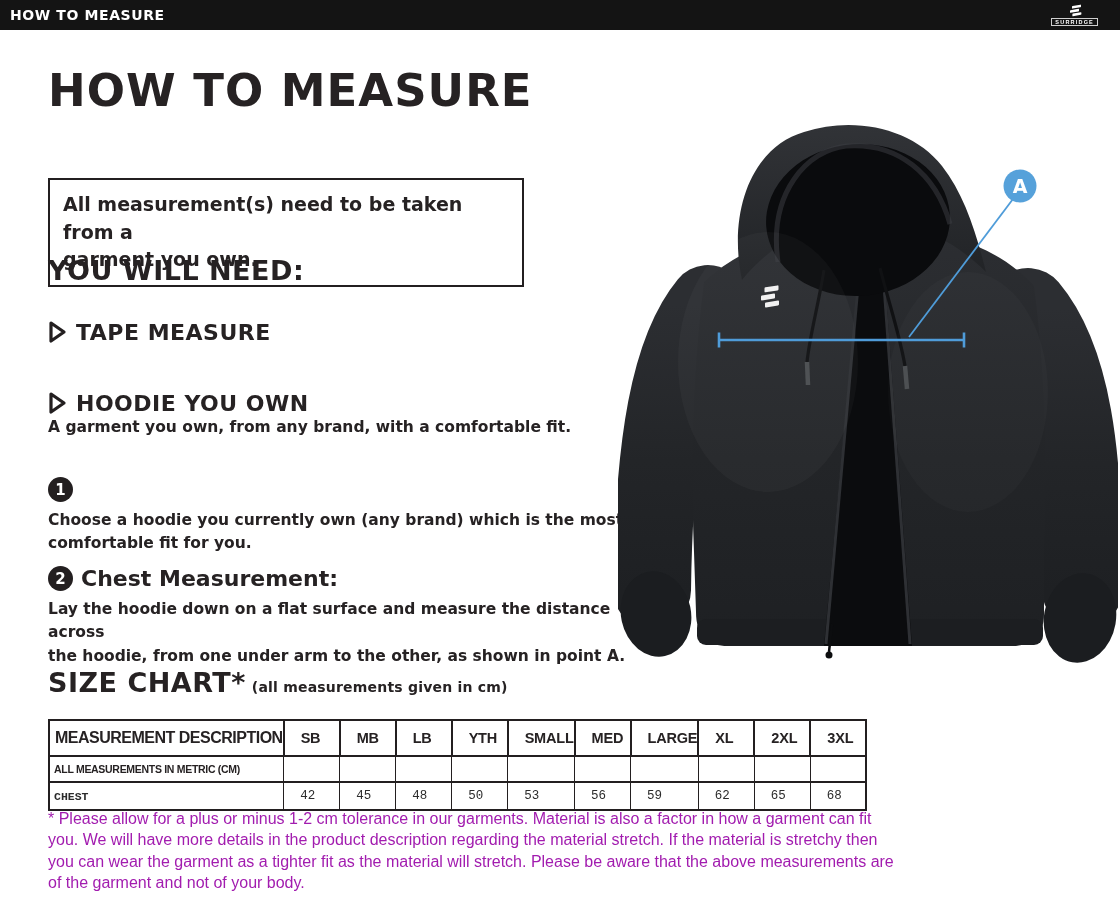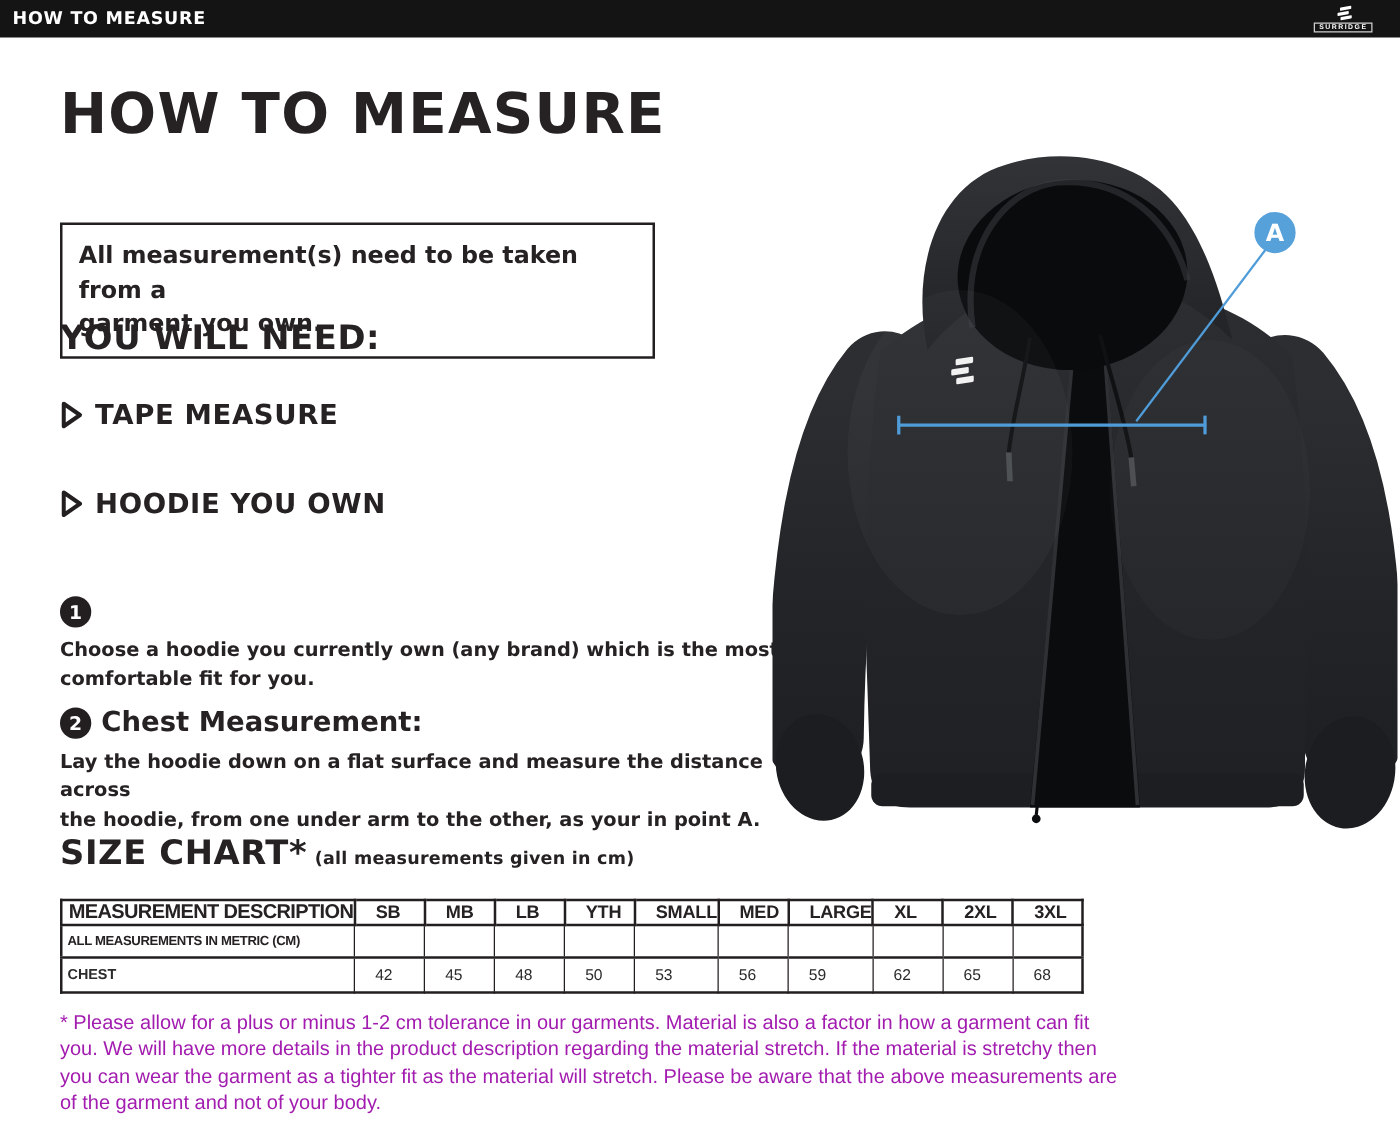--- a/index.html
+++ b/index.html
@@ -41,26 +41,26 @@
   .h2.chart { top:667px; }
   .chart-sub { font-size:14px; font-weight:bold; letter-spacing:0.2px; margin-left:6px; }
 
   
   .size-table-wrap { position:absolute; left:48px; top:719px; }
   table.size { border-collapse:collapse; border:2px solid #231f20; table-layout:fixed;
                font-family:"Liberation Sans",sans-serif; }
   table.size col.desc { width:233px; }
   table.size col.sz { width:56px; }
   table.size th, table.size td { border:1px solid #231f20; text-align:left; overflow:hidden; white-space:nowrap;padding-left:16px; }
-  table.size thead th { border:2px solid #231f20; height:20px; font-size:14.5px; font-weight:bold;
+  table.size thead th { border:2px solid #231f20; height:36px; font-size:14.5px; font-weight:bold;
                         letter-spacing:-0.2px; }
   table.size thead th.desc-col { text-align:left; padding-left:5px; font-size:16px; letter-spacing:-0.5px; }
   table.size tr.metric td { height:26px; border-bottom:2px solid #231f20; }
   table.size tr.metric td.lbl { text-align:left; padding-left:4px; font-size:10.5px; font-weight:bold; letter-spacing:-0.3px; }
-  table.size tr.vals td { height:28px; font-size:12.5px; color:#2b2b2b; }
+  table.size tr.vals td { height:28px; font-size:12.5px; color:#2b2b2b;font-family:Liberation Mono, monospace; }
   table.size tr.vals td.lbl { text-align:left; padding-left:4px; font-size:11.5px; font-weight:bold; }
 
   .footnote { position:absolute; left:48px; top:808px; width:852px; font-size:16px;
               line-height:1.34; color:#a21caf; font-family:Liberation Sans, sans-serif;
               white-space:pre-line; }
 
   .hoodie-wrap { position:absolute; left:618px; top:122px; width:500px; height:545px; }
 </style>
 </head>
 <body>
@@ -92,29 +92,30 @@
 
   <svg class="need-item-icon" style="top:320px;" viewBox="0 0 20 24">
     <polygon points="3,3 16,12 3,21" fill="none" stroke="#231f20" stroke-width="3.2" stroke-linejoin="round"></polygon>
   </svg>
   <div class="need-item-label" style="top:320px;">TAPE MEASURE</div>
 
   <svg class="need-item-icon" style="top:391px;" viewBox="0 0 20 24">
     <polygon points="3,3 16,12 3,21" fill="none" stroke="#231f20" stroke-width="3.2" stroke-linejoin="round"></polygon>
   </svg>
   <div class="need-item-label" style="top:391px;">HOODIE YOU OWN</div>
+  <div class="need-item-desc" style="top:418px;">A garment you own, from any brand, with a comfortable fit.</div>
 
   <div class="step-circle" style="top:477px;">1</div>
   <div class="step-desc" style="top:509px;">Choose a hoodie you currently own (any brand) which is the most
 comfortable fit for you.</div>
 
   <div class="step-circle" style="top:566px;">2</div>
   <div class="step-title" style="top:566px;text-align:center;">Chest Measurement:</div>
   <div class="step-desc" style="top:598px;">Lay the hoodie down on a flat surface and measure the distance across
-the hoodie, from one under arm to the other, as your in point A.</div>
+the hoodie, from one under arm to the other, as shown in point A.</div>
 
   <div class="h2 chart">
     <span>SIZE CHART*</span><span class="chart-sub">(all measurements given in cm)</span>
   </div>
 
   <div class="size-table-wrap">
     <table class="size">
       <colgroup>
         <col class="desc">
           <col class="sz">

